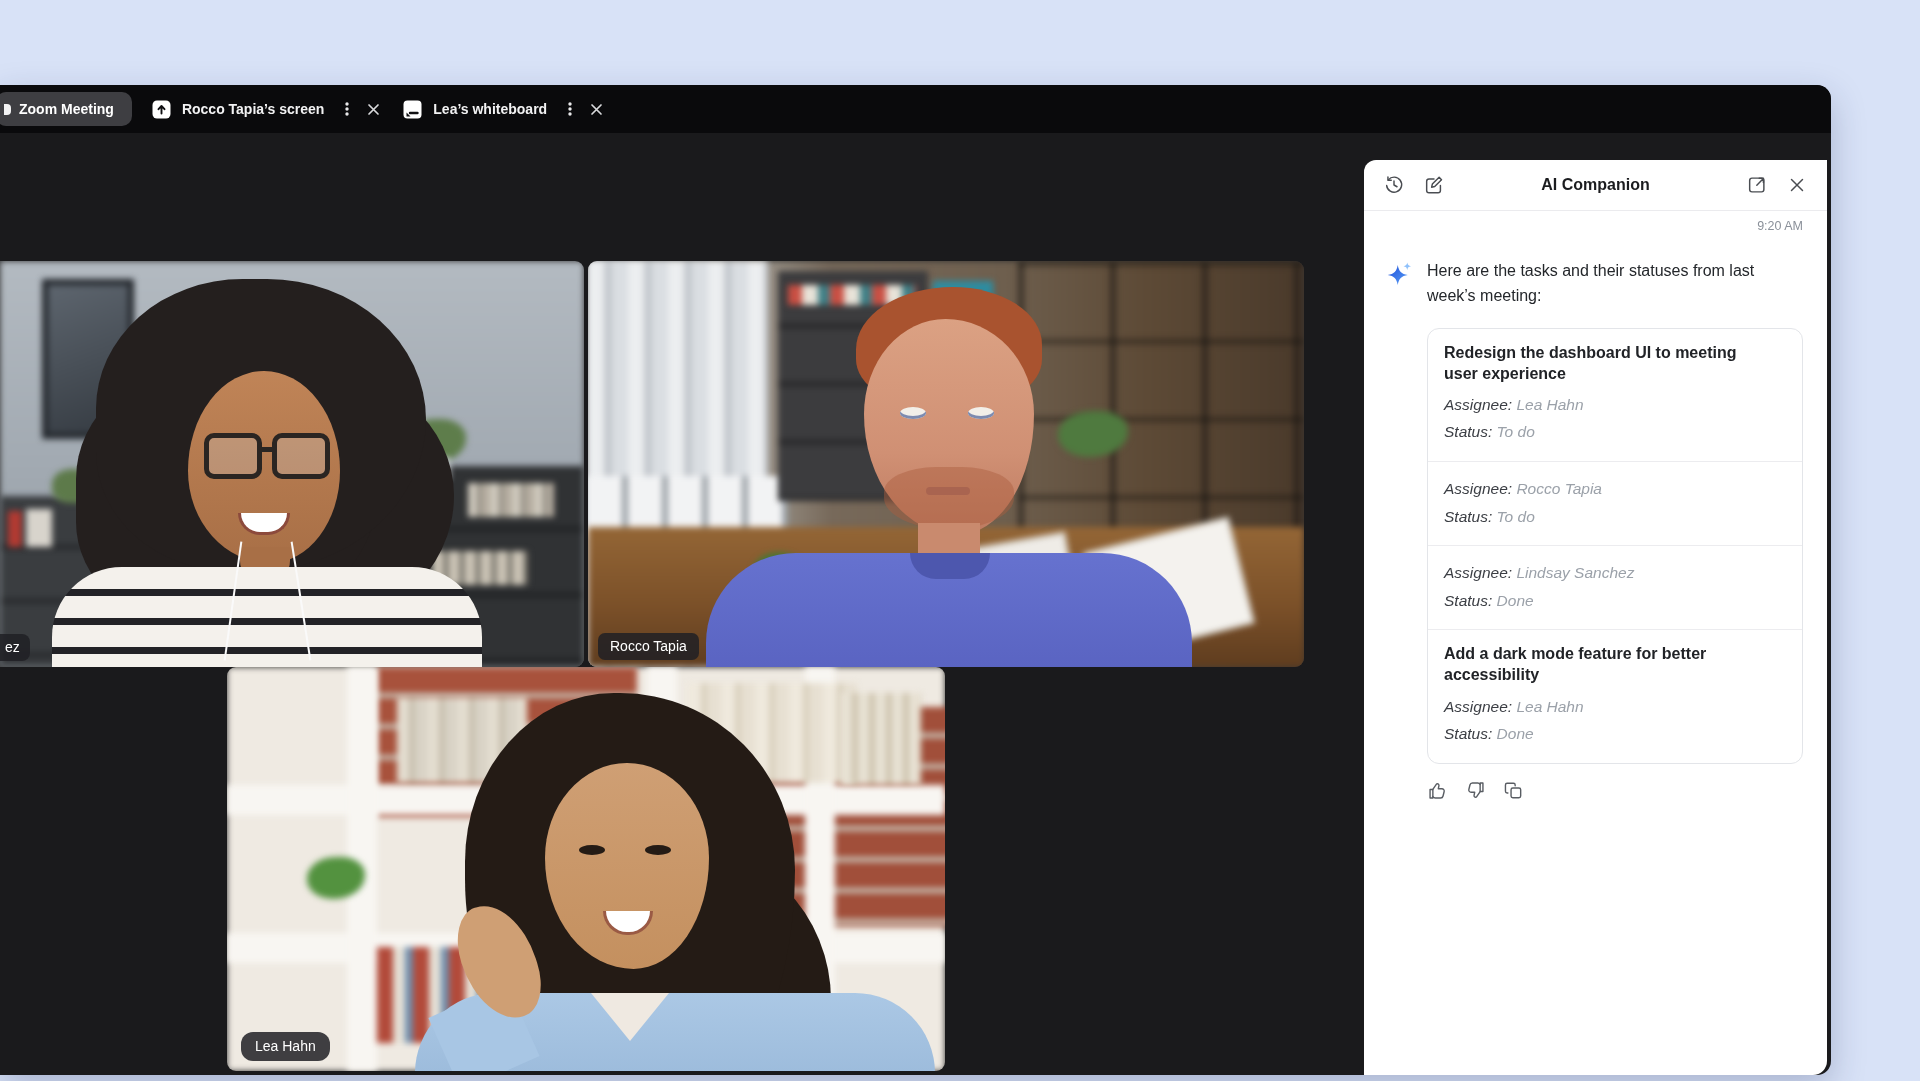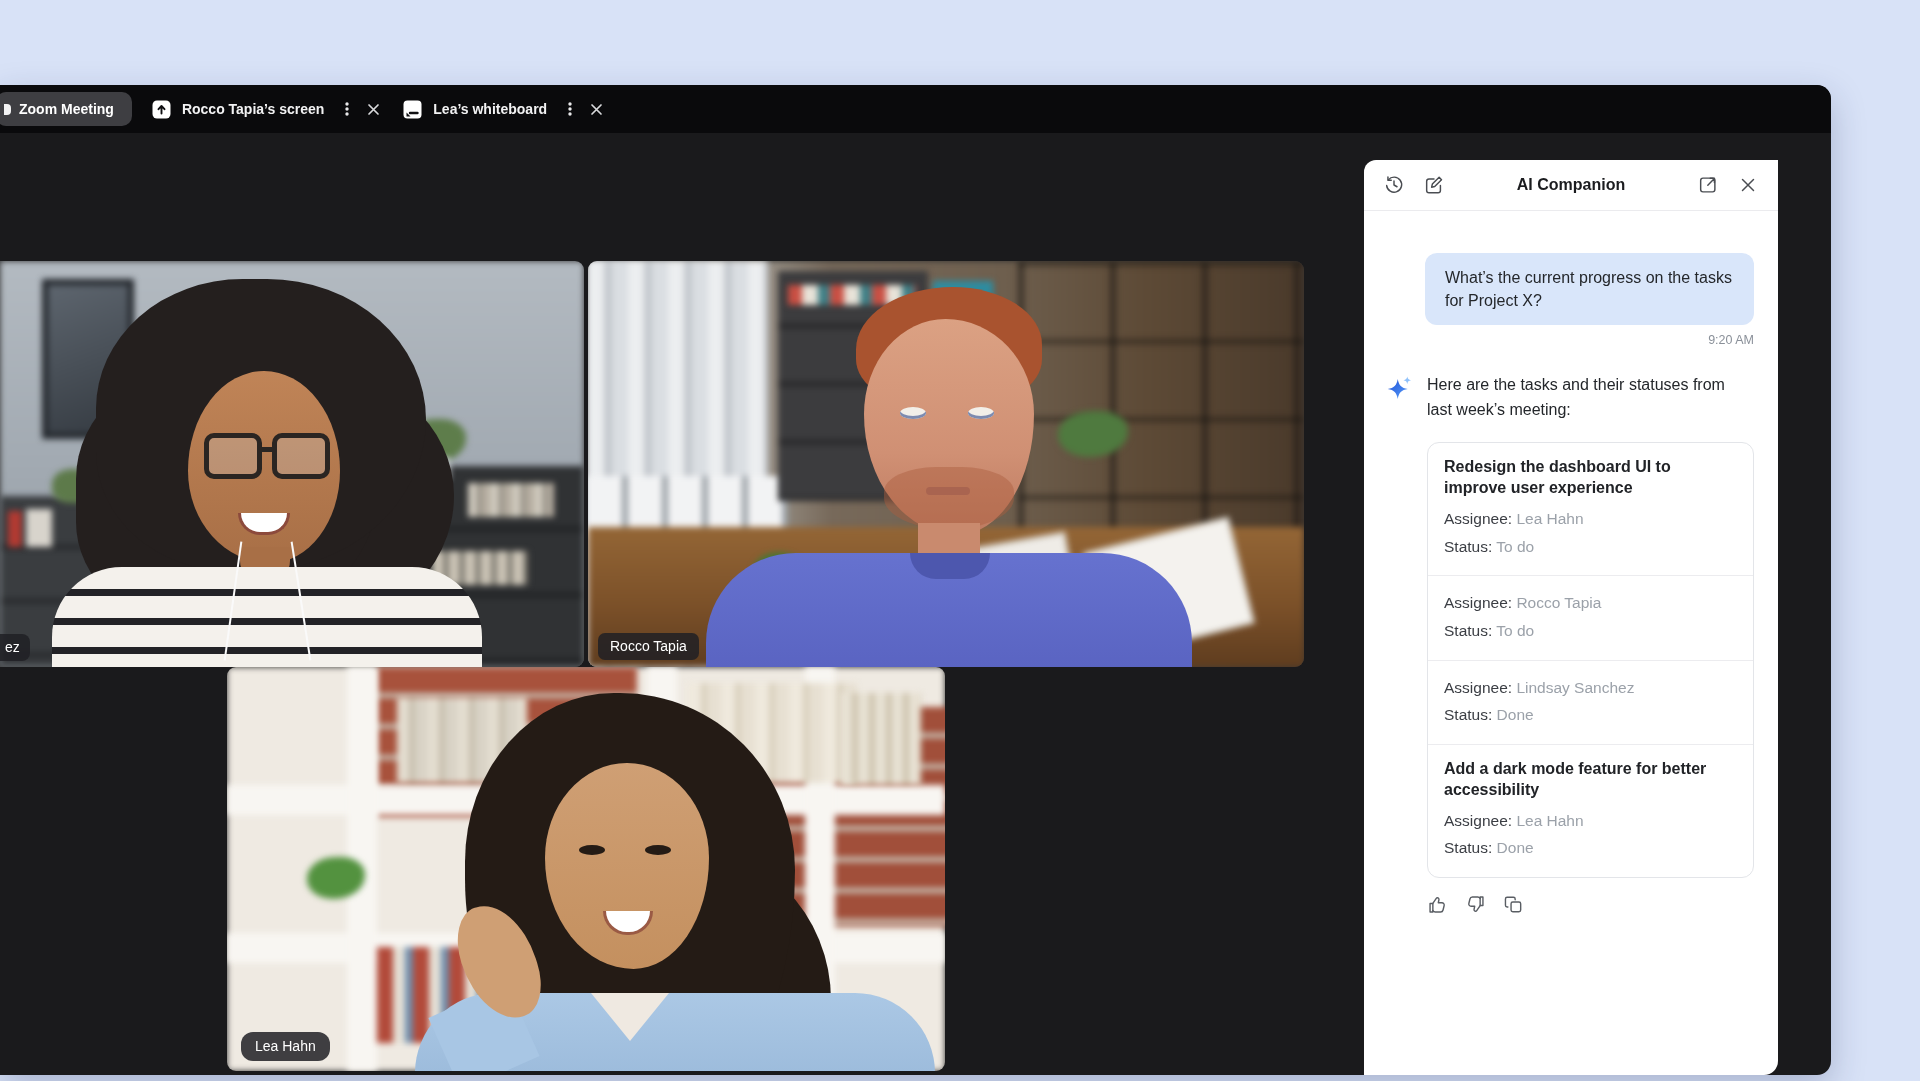--- a/index.html
+++ b/index.html
@@ -150,42 +150,42 @@
     border:3px solid #9a5a44;border-top:0;border-radius:0 0 46px 46px;}
   .t3-hand{position:absolute;left:236px;top:236px;width:72px;height:118px;background:#cf9f74;
     border-radius:42% 58% 40% 60%;transform:rotate(-18deg);}
   .t3-arm{position:absolute;left:214px;top:330px;width:86px;height:80px;background:#a8c6e4;transform:rotate(-24deg);}
   .t3-shirt{position:absolute;left:188px;top:326px;width:520px;height:80px;
     background:linear-gradient(180deg,#abc8e5,#9dbcdc);border-radius:90px 90px 0 0;}
   .t3-vneck{position:absolute;left:364px;top:326px;width:78px;height:48px;background:#efe9e1;
     clip-path:polygon(0 0,100% 0,50% 100%);}
 
   
-  .panel{position:absolute;left:1364px;top:75px;width:414px;height:915px;background:#fff;
+  .panel{position:absolute;left:1364px;top:75px;width:463px;height:915px;background:#fff;
     border-radius:12px 0 14px 0;color:#232629;}
   .p-header{height:51px;display:flex;align-items:center;padding:0 16px;
     border-bottom:1px solid #ebebee;position:relative;}
   .p-hbtn{background:none;border:0;padding:3px;margin:0;cursor:pointer;display:flex;align-items:center;}
   .p-hbtn+.p-hbtn{margin-left:12px;}
   .p-title{position:absolute;left:0;right:0;text-align:center;font-size:16px;font-weight:700;
     color:#1b1c1f;pointer-events:none;}
   .p-right{margin-left:auto;display:flex;align-items:center;z-index:2;}
   .bubble{margin:42px 24px 0 61px;background:#d9e6fa;border-radius:12px;padding:13px 20px;}
   .bubble p{margin:0;font-size:16px;line-height:1.45;max-width:314px;color:#24272b;}
   .msg-time{margin:8px 24px 0 0;text-align:right;font-size:12.5px;color:#8a9099;}
   .ai-row{margin:26px 24px 16px 20px;display:flex;align-items:flex-start;gap:13px;}
   .ai-row .sparkle{flex:none;width:30px;height:30px;margin-top:2px;}
   .ai-intro{font-size:16px;line-height:1.55;max-width:334px;color:#24272b;}
   .card{margin:19px 24px 0 63px;border:1px solid #e3e5e9;border-radius:12px;background:#fff;overflow:hidden;}
   .card-h{display:flex;align-items:center;gap:9px;padding:13px 16px;font-size:15.5px;color:#2a2c30;
     border-bottom:1px solid #ececef;}
   .task{padding:13px 16px 15px;}
   .task+.task{border-top:1px solid #ececef;}
   .task-title{font-size:16px;font-weight:700;color:#212327;line-height:1.32;max-width:302px;margin:0 0 7px;}
-  .task-row{font-size:15.5px;line-height:1.78;color:#3b3e44;}
+  .task-row{font-size:15.5px;line-height:1.78;color:#3b3e44;font-style:italic;}
   .task-row .val{color:#9ba1a9;}
   .fb-row{margin:16px 24px 0 63px;display:flex;align-items:center;gap:17px;}
   .fb-btn{background:none;border:0;padding:0;margin:0;cursor:pointer;display:flex;align-items:center;}
 </style>
 </head>
 <body>
 
 <div class="window">
 
   <div class="tabbar">
@@ -344,43 +344,40 @@
           </svg>
         </button>
         <button class="p-hbtn">
           <svg width="22" height="22" viewBox="0 0 24 24" fill="none" stroke="#4a4d52" stroke-width="1.6" stroke-linecap="round">
             <path d="M6 6l12 12M18 6 6 18"></path>
           </svg>
         </button>
       </div>
     </div>
 
-    <div class="bubble">
-      <p>What’s the current progress on the tasks for Project X?</p>
-    </div>
     <div class="msg-time">9:20 AM</div>
 
     <div class="ai-row">
       <svg class="sparkle" viewBox="0 0 24 24">
         <defs>
           <linearGradient id="spk" x1="0" y1="0" x2="1" y2="1">
             <stop offset="0" stop-color="#1d4ed8"></stop>
               <stop offset="1" stop-color="#5aa0f8"></stop>
           </linearGradient>
         </defs>
         <path fill="url(#spk)" d="M11 3.2c.85 5.1 2.9 7.15 8 8-5.1.85-7.15 2.9-8 8-.85-5.1-2.9-7.15-8-8 5.1-.85 7.15-2.9 8-8z"></path>
         <path fill="#8fc1fb" d="M18.6 1.2c.32 1.9 1.08 2.66 3 3-1.92.32-2.68 1.08-3 3-.32-1.92-1.08-2.68-3-3 1.92-.34 2.68-1.1 3-3z"></path>
       </svg>
       <div class="ai-intro">Here are the tasks and their statuses from last week’s meeting:</div>
     </div>
 
     <div class="card">
 
       <div class="task">
-        <p class="task-title">Redesign the dashboard UI to improve user experience</p>
+        <p class="task-title">Redesign the dashboard UI to meeting user experience</p>
         <div class="task-row"><span>Assignee:</span> <span class="val">Lea Hahn</span></div>
         <div class="task-row"><span>Status:</span> <span class="val">To do</span></div>
       </div>
 
       <div class="task">
         <div class="task-row"><span>Assignee:</span> <span class="val">Rocco Tapia</span></div>
         <div class="task-row"><span>Status:</span> <span class="val">To do</span></div>
       </div>
 
       <div class="task">

